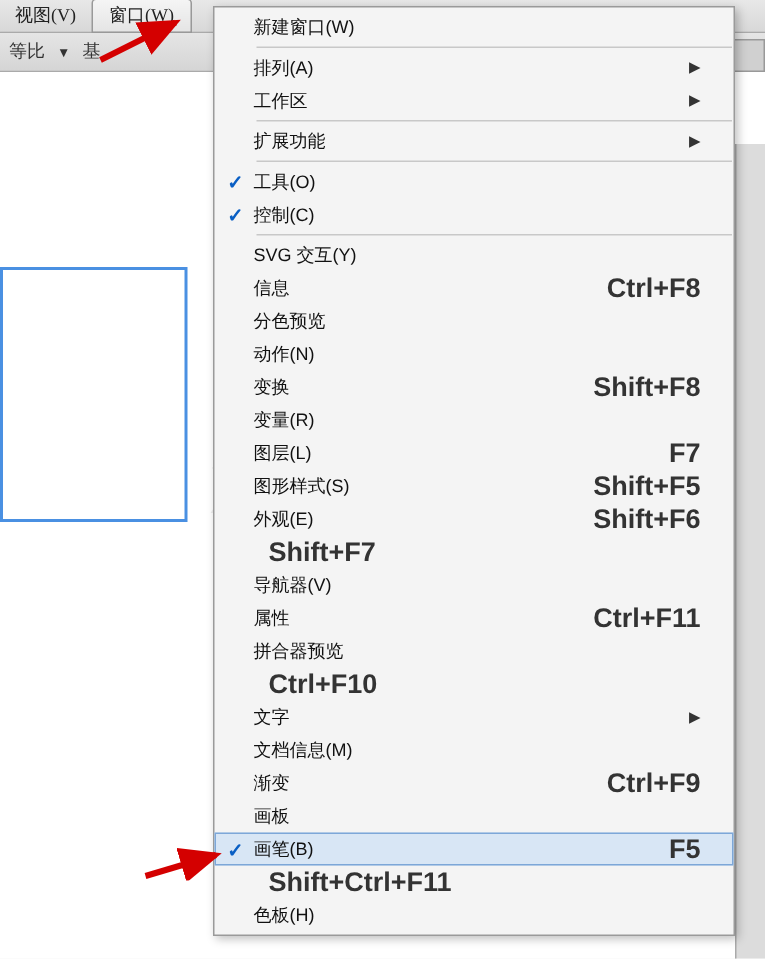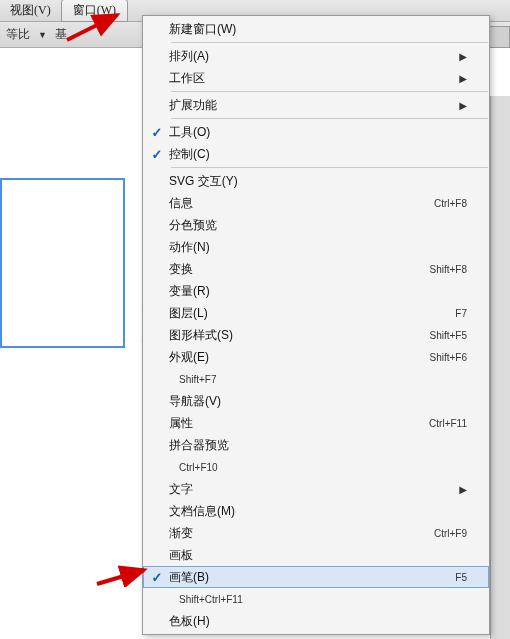--- a/index.html
+++ b/index.html
@@ -43,21 +43,21 @@
     }
     .toolbar-swatch {
       width: 32px; height: 16px;
       background: #fff;
       border: 1px solid #888;
       margin-left: auto;
     }
     .dropdown-menu {
       position: absolute;
       left: 142px;
-      top: 15px;
+      top: 4px;
       width: 348px;
       background: #f4f4f4;
       border: 1px solid #9a9a9a;
       box-shadow: 2px 2px 6px rgba(0,0,0,0.25);
       padding: 2px 0;
       z-index: 100;
     }
     .menu-item {
       display: flex;
       align-items: center;
@@ -81,22 +81,23 @@
       color: #0a5fc4;
       font-weight: bold;
       font-size: 13px;
     }
     .menu-label {
       flex: 1;
       color: #111;
     }
     .menu-shortcut {
       color: #333;
-      font-size: 10px;
+      font-size: 18px;
       margin-left: 10px;
+      font-weight: bold;
     }
     .menu-arrow {
       color: #333;
       font-size: 10px;
       margin-left: 10px;
     }
     .menu-sep {
       height: 1px;
       background: #c8c8c8;
       margin: 2px 1px 2px 28px;

